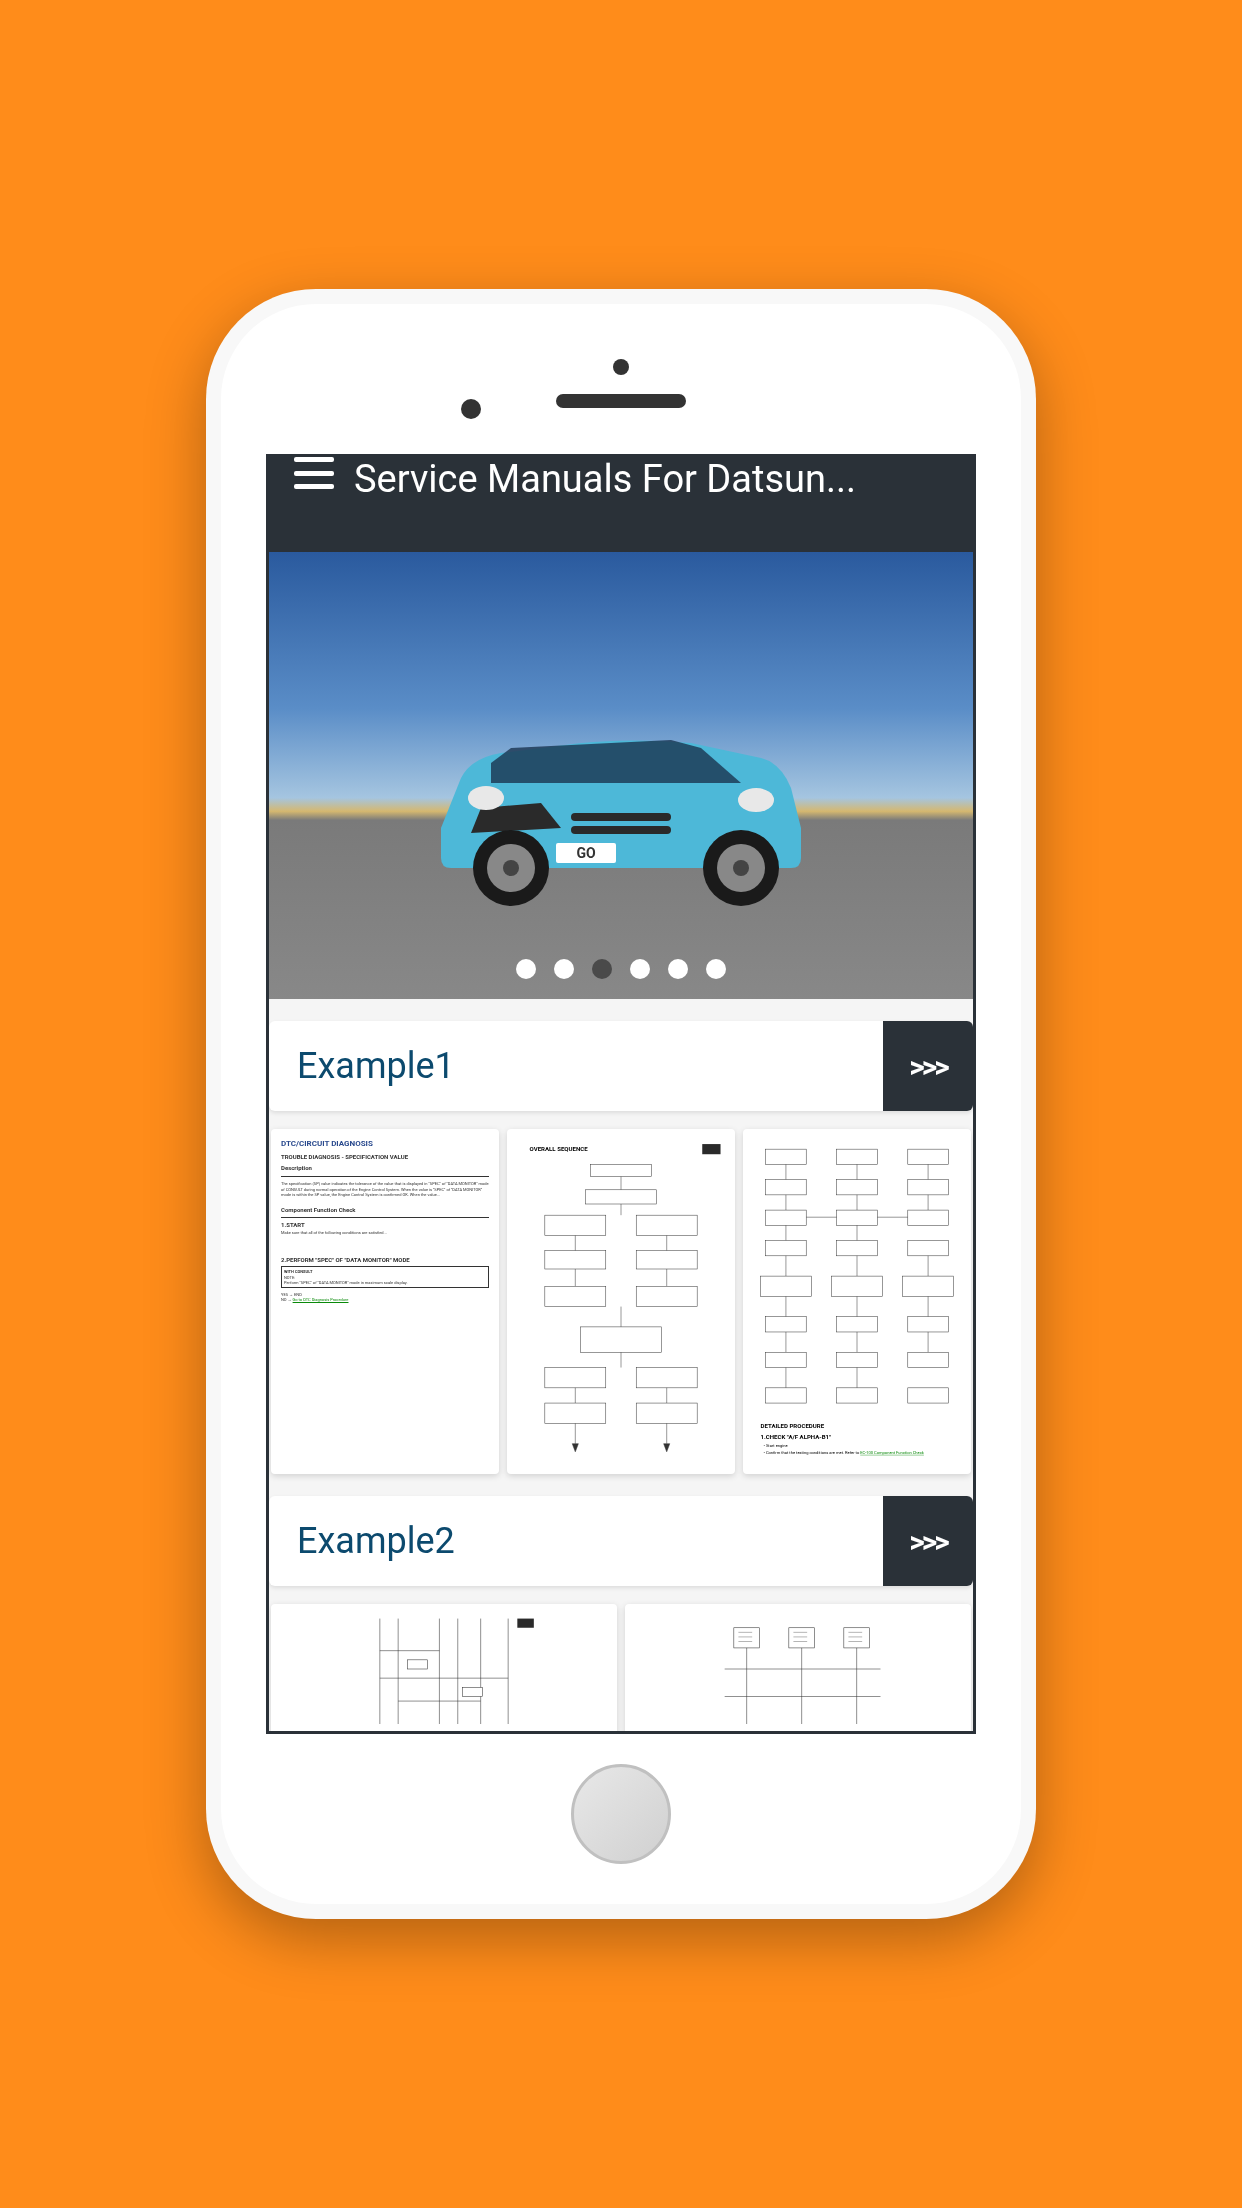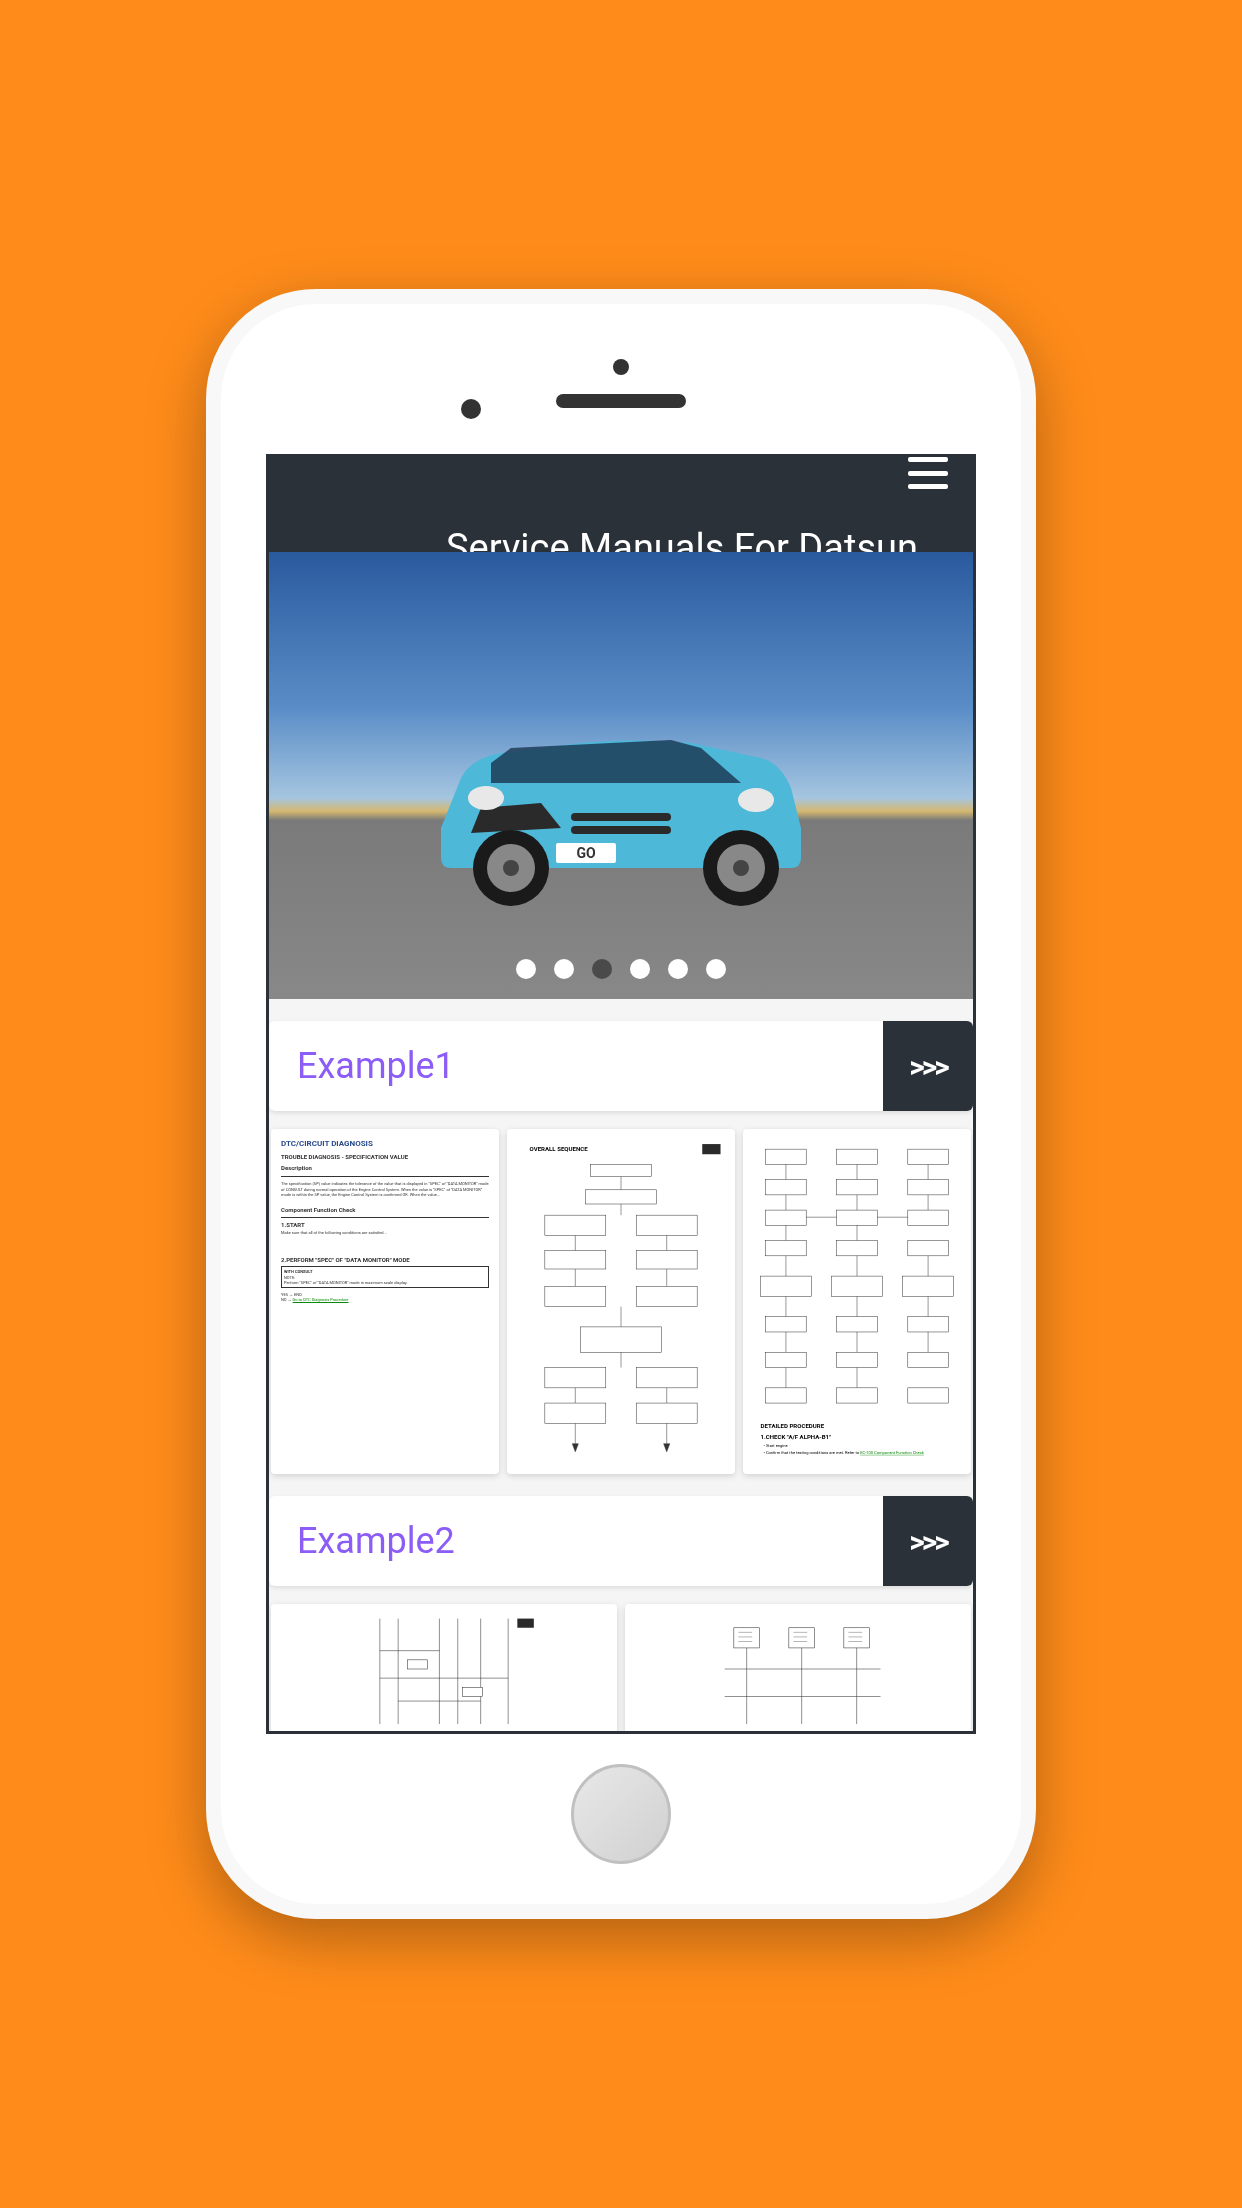--- a/index.html
+++ b/index.html
@@ -84,24 +84,23 @@
       border: 3px solid #2a3138;
       overflow: hidden;
       display: flex;
       flex-direction: column;
     }
     
     .header {
       background: #2a3138;
       height: 95px;
       display: flex;
-      align-items: flex-end;
+      align-items: flex-start;
       padding: 0 25px;
-      gap: 37px;
-      flex-direction: column;
+      gap: 20px;
     }
     
     .hamburger {
       width: 40px;
       height: 32px;
       display: flex;
       flex-direction: column;
       justify-content: space-between;
       cursor: pointer;
     }
@@ -177,21 +176,21 @@
       align-items: center;
       border-radius: 6px;
       overflow: hidden;
       box-shadow: 0 2px 4px rgba(0,0,0,0.1);
     }
     
     .section-title {
       flex: 1;
       padding-left: 28px;
       font-size: 36px;
-      color: #8b5cf6;
+      color: #0c4a6e;
       font-weight: 400;
     }
     
     .section-arrow {
       background: #2a3138;
       color: #fff;
       font-size: 30px;
       width: 90px;
       height: 100%;
       display: flex;

